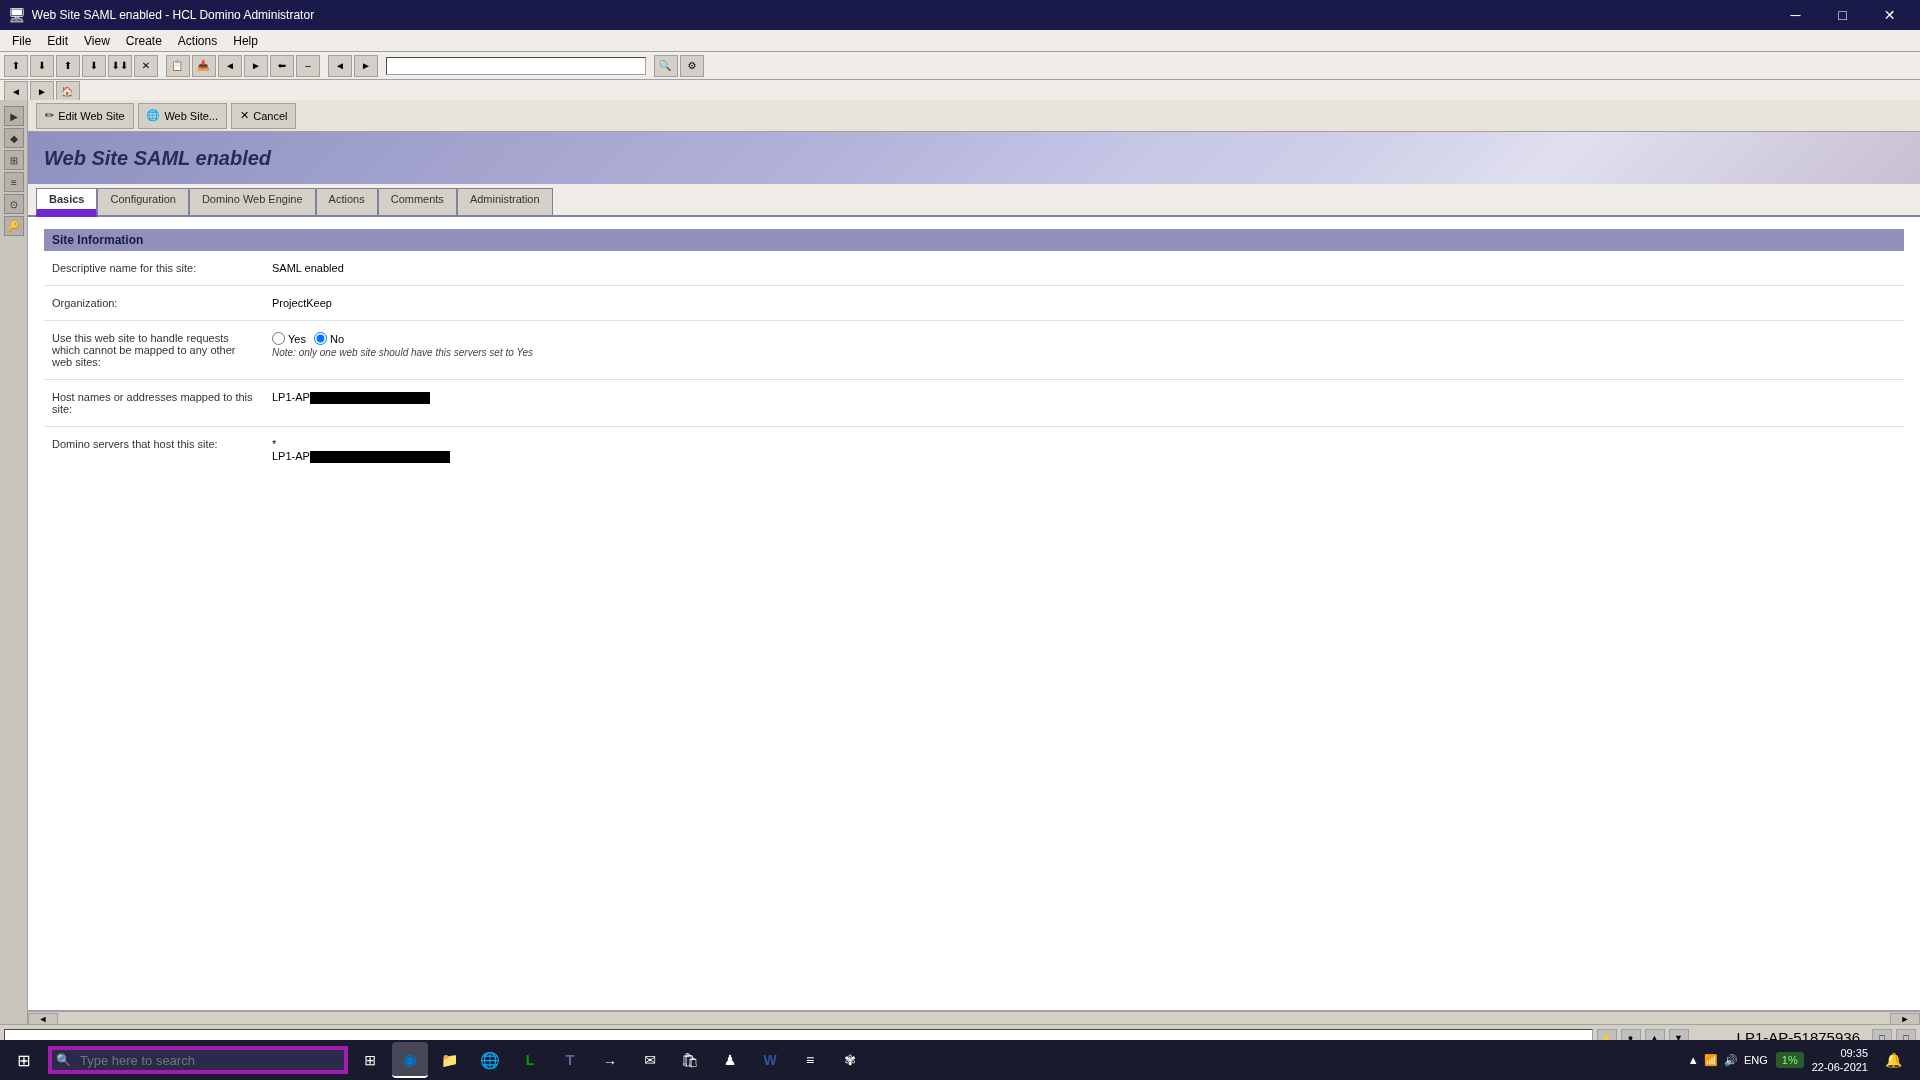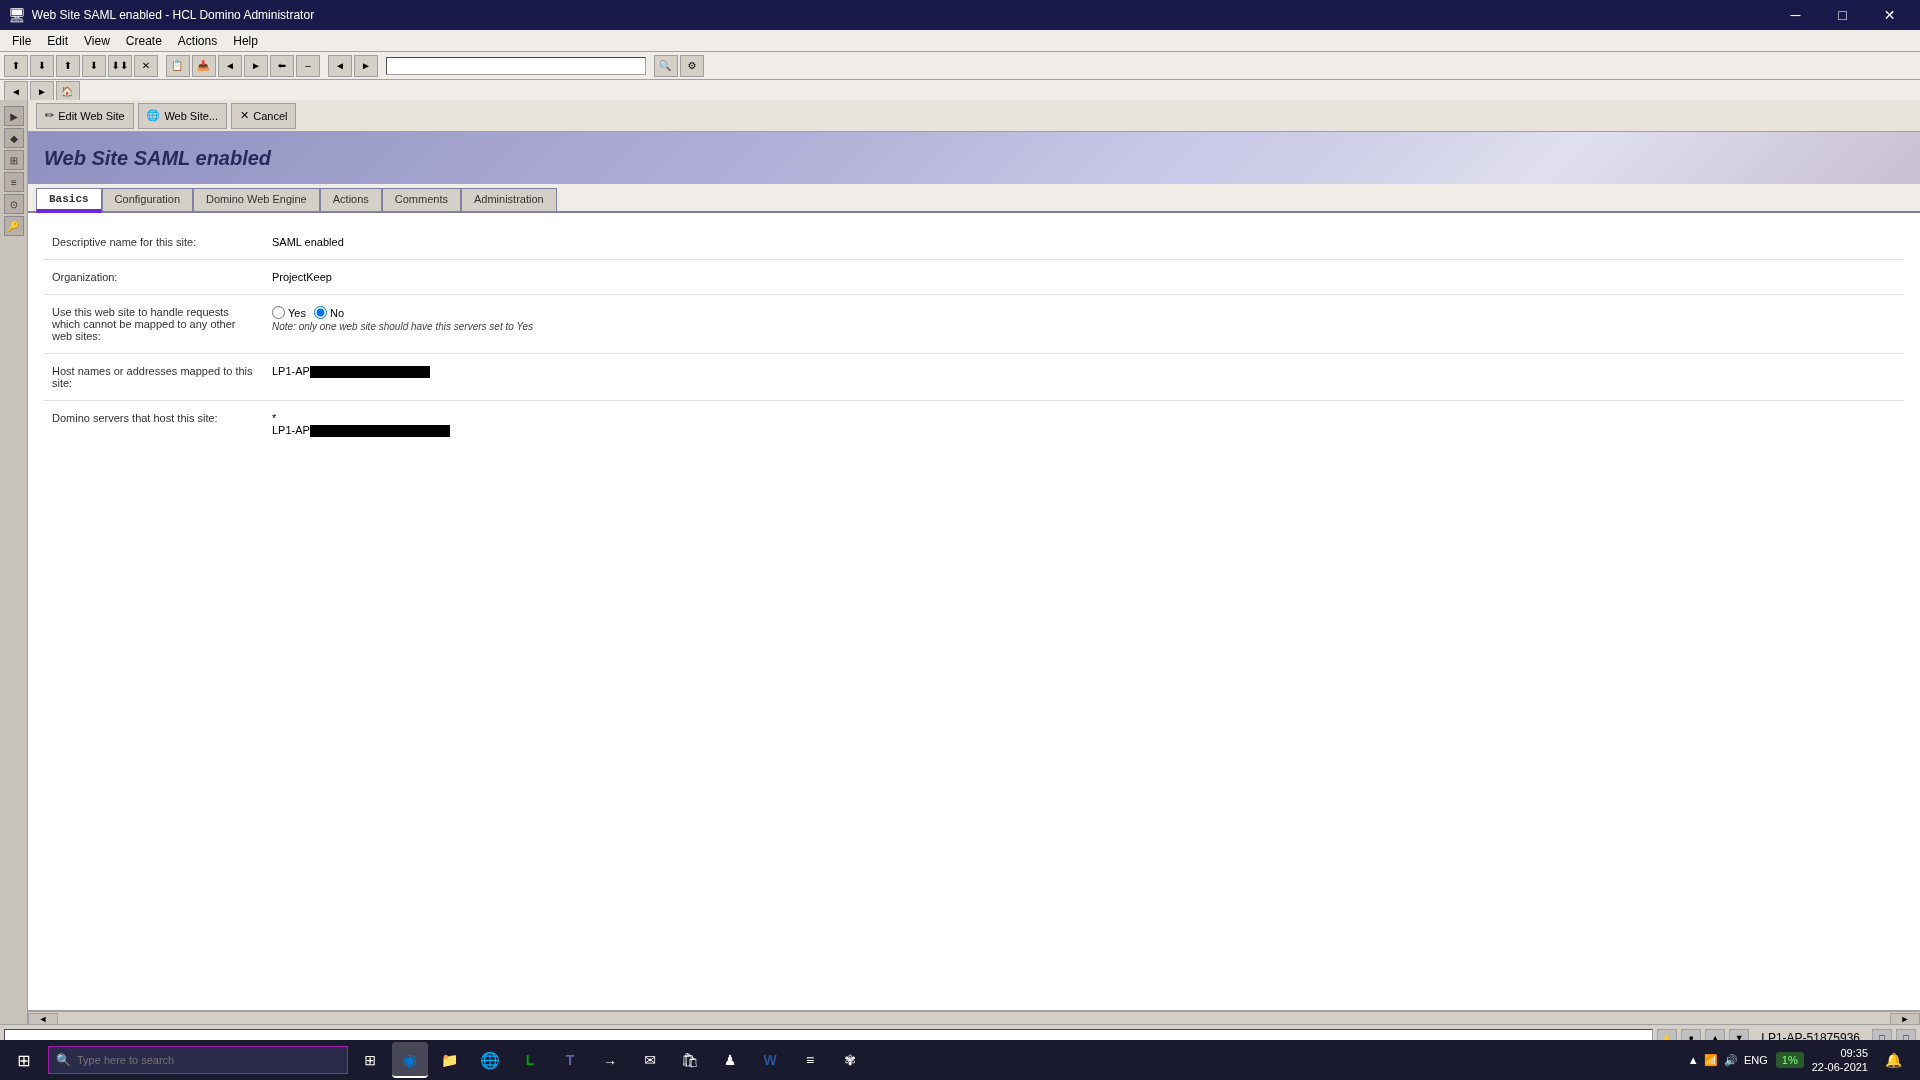--- a/index.html
+++ b/index.html
@@ -165,23 +165,22 @@
       border-bottom: none;
       padding: 4px 12px;
       font-size: 11px;
       cursor: pointer;
       background: #d4d0c8;
       color: #333;
     }
     .doc-tab.active {
       background: white;
       font-weight: bold;
-      border-bottom: 4px solid #6d28d9;
+      border-bottom: 8px solid #6d28d9;
       margin-bottom: -2px;
-      font-family: Liberation Mono, monospace;
     }
 
     
     #doc-content {
       padding: 12px 16px;
       background: white;
     }
 
     
     .section-header {
@@ -245,24 +244,24 @@
       padding: 0 4px;
     }
     .status-indicator {
       width: 20px; height: 18px;
       background: #c0c0c0;
       border: 1px solid #a0a0a0;
       display: flex; align-items: center; justify-content: center;
       font-size: 9px;
     }
     #server-label {
-      font-size: 12px;
+      font-size: 15px;
       background: #d4d0c8;
       padding: 0 8px;
-      display: flex; align-items: center;
+      display: flex; align-items: center; margin-left: 36px;
     }
 
     
     #taskbar {
       position: absolute;
       bottom: 0; left: 0; right: 0;
       height: 40px;
       background: #1a1a2e;
       display: flex;
       align-items: center;
@@ -273,26 +272,26 @@
       width: 40px; height: 36px;
       background: transparent;
       border: none;
       display: flex; align-items: center; justify-content: center;
       cursor: pointer;
       color: white;
       font-size: 16px;
     }
     #search-bar {
       background: #2a2a4a;
-      border: 1px solid #a21caf;
+      border: 4px solid #a21caf;
       color: white;
       height: 28px;
       width: 300px;
       padding: 0 8px 0 28px;
-      font-size: 11px;
+      font-size: 13px;
       position: relative;
     }
     #search-container {
       position: relative;
       display: flex; align-items: center;
     }
     #search-icon-tb {
       position: absolute;
       left: 8px;
       color: #8080a0;
@@ -464,20 +463,21 @@
   <div id="doc-tabs">
     <div class="doc-tab active">Basics</div>
     <div class="doc-tab">Configuration</div>
     <div class="doc-tab">Domino Web Engine</div>
     <div class="doc-tab">Actions</div>
     <div class="doc-tab">Comments</div>
     <div class="doc-tab">Administration</div>
   </div>
 
   <div id="doc-content">
+    <div class="section-header">Site Information</div>
 
     <table class="form-table">
 
       <tbody>
           <tr>
         <td class="field-label">Descriptive name for this site:</td>
         <td class="field-value">SAML enabled</td>
       </tr>
 
       <tr>

